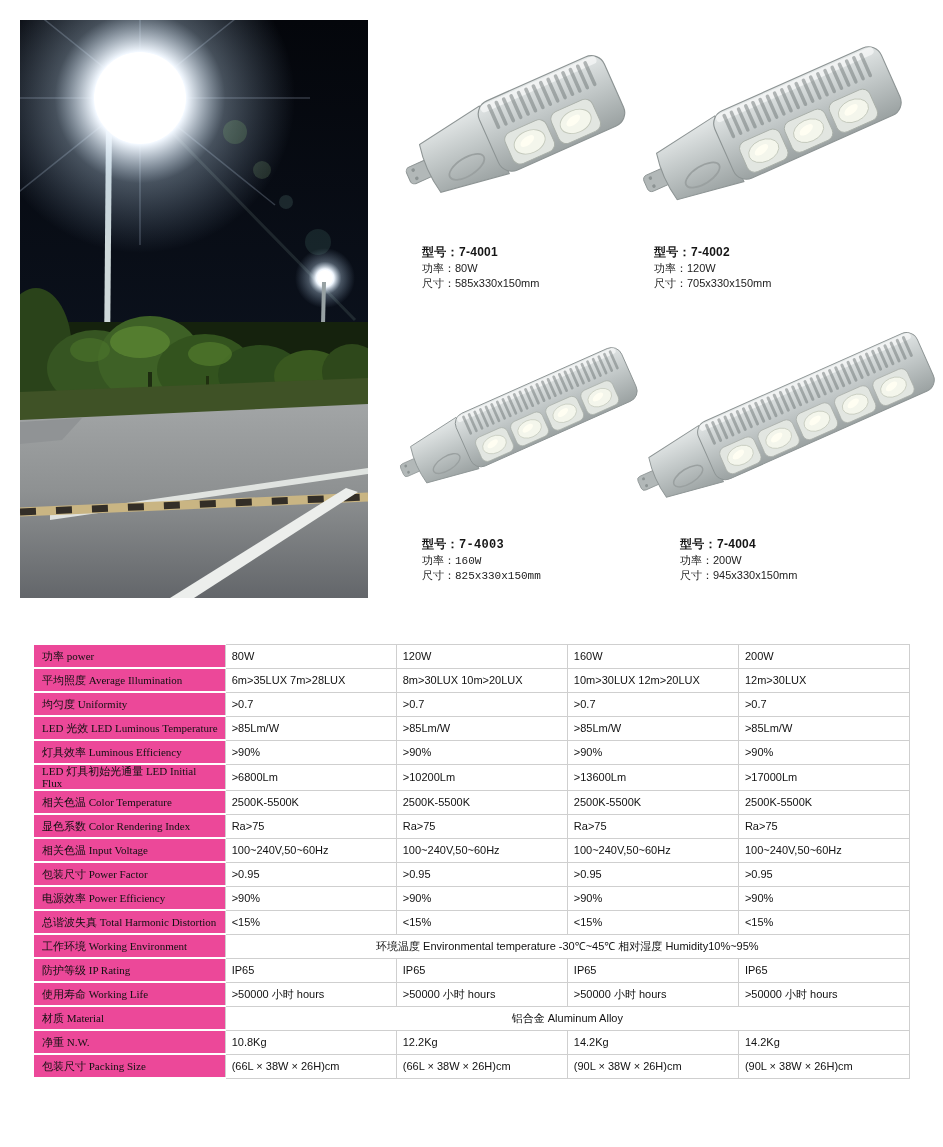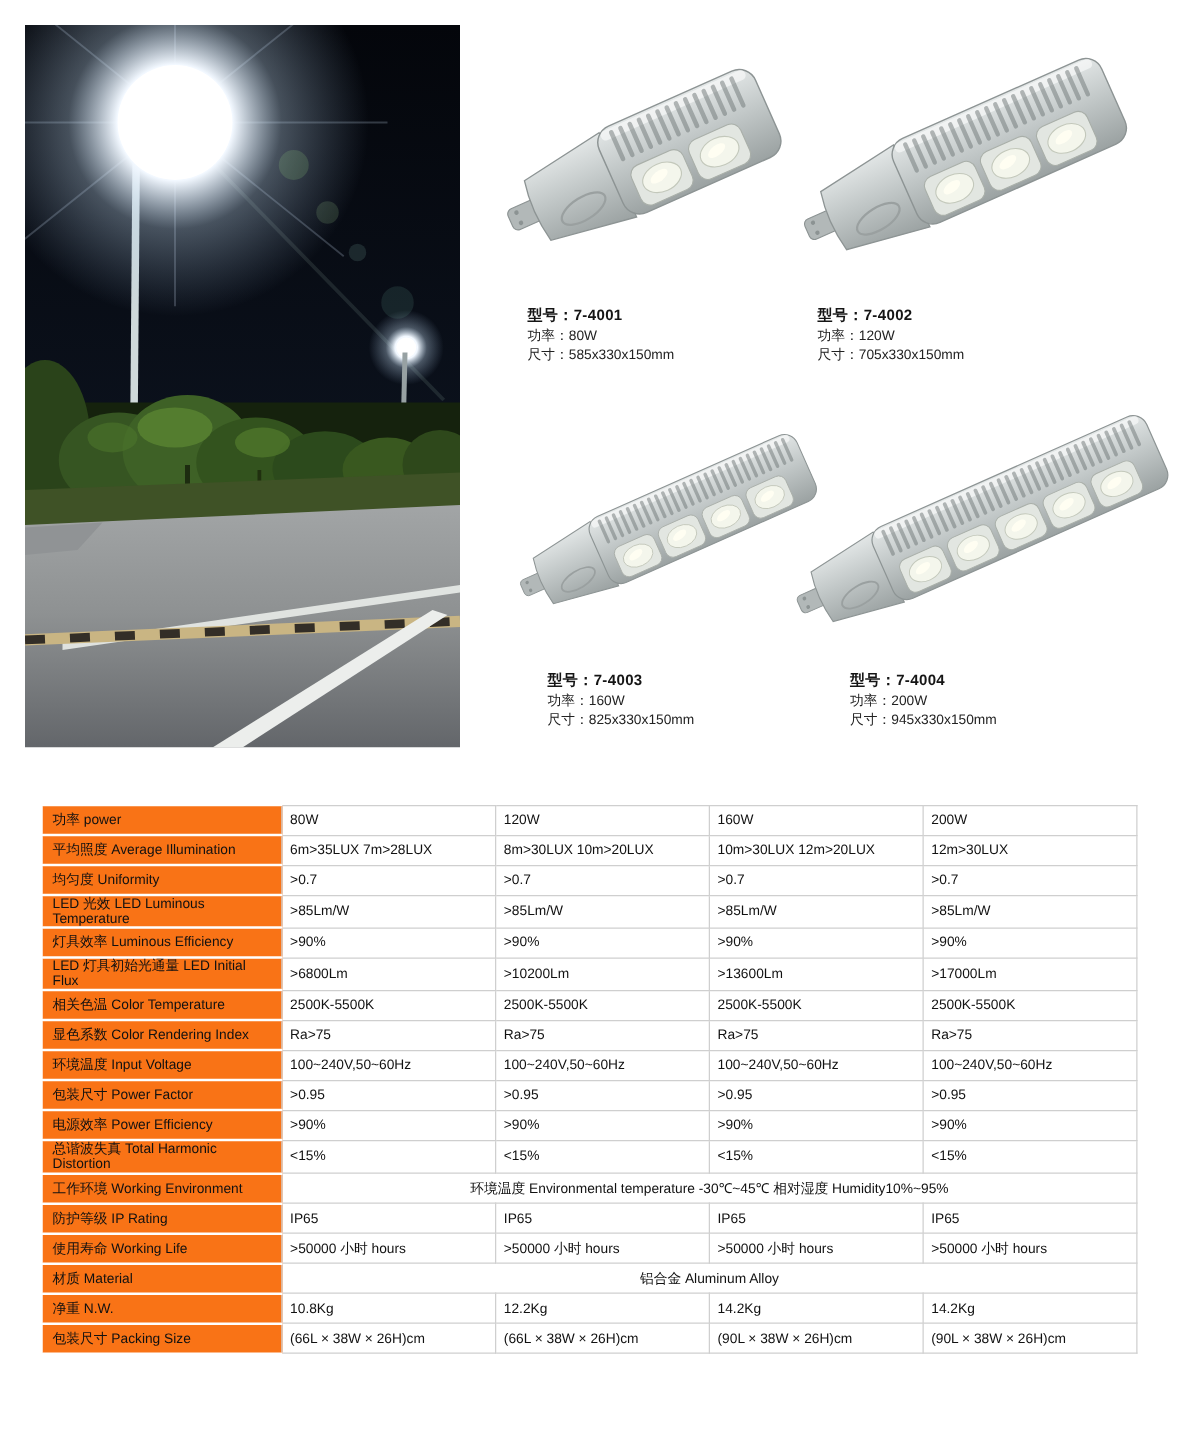--- a/index.html
+++ b/index.html
@@ -8,35 +8,35 @@
     background:#ffffff;font-family:"Liberation Sans",sans-serif;color:#1a1a1a;
   }
   
   .photo{position:absolute;left:20px;top:20px;width:348px;height:578px;display:block;}
   
   .product{position:absolute;}
   .lamp{display:flex;align-items:center;justify-content:center;}
   .lamp svg{width:100%;height:100%;}
   .p1{left:386px;top:22px;width:252px;}  .p1 .lamp{height:218px;} .p1 .ptext{padding-left:36px;margin-top:4px;}
   .p2{left:622px;top:22px;width:290px;}  .p2 .lamp{height:218px;} .p2 .ptext{padding-left:32px;margin-top:4px;}
-  .p3{left:398px;top:316px;width:262px;} .p3 .lamp{height:212px;} .p3 .ptext{padding-left:40px;margin-top:8px;}
+  .p3{left:382px;top:316px;width:262px;font-family:Liberation Mono, monospace;} .p3 .lamp{height:212px;} .p3 .ptext{padding-left:40px;margin-top:8px;}
   .p4{left:616px;top:318px;width:324px;} .p4 .lamp{height:210px;} .p4 .ptext{padding-left:64px;margin-top:8px;}
   .pm{font-size:12px;font-weight:700;letter-spacing:.3px;color:#151515;}
   .pd{font-size:11px;margin-top:0;color:#222;}
   
   table.spec{
     position:absolute;left:33px;top:643px;width:877px;
     border-collapse:collapse;font-size:11px;color:#111;
     border-top:1px solid #b3b3b3;border-bottom:1px solid #999;
   }
   .spec td{height:22px;padding:0 6px;vertical-align:middle;line-height:1.1;}
   .spec td.label{
-    background:#f97316;width:196px;padding-left:8px;
+    background:#ec4899;width:196px;padding-left:8px;
     border-top:2px solid #fff;border-bottom:2px solid #fff;
-    border-left:1px solid #fff;border-right:1px solid #cfcfcf;
+    border-left:1px solid #fff;border-right:1px solid #cfcfcf;font-family:Liberation Serif, serif;
   }
   .spec td.val{border:1px solid #cfcfcf;width:168px;}
   .spec td.merged{text-align:center;margin-top:37px;}
   
   .ledbar{
     position:absolute;left:33px;top:1164px;width:877px;height:27px;
     background:#7dc32f;display:flex;align-items:flex-start;
   }
   .ledbar .t{font-size:14px;font-weight:700;margin-left:8px;color:#111;}
   .opt{display:flex;align-items:center;margin-left:42px;}
@@ -434,21 +434,21 @@
         <td class="val">2500K-5500K</td>
       </tr>
       <tr>
         <td class="label">显色系数  Color Rendering Index</td>
         <td class="val">Ra&gt;75</td>
         <td class="val">Ra&gt;75</td>
         <td class="val">Ra&gt;75</td>
         <td class="val">Ra&gt;75</td>
       </tr>
       <tr>
-        <td class="label">环境温度  Input Voltage</td>
+        <td class="label">相关色温  Input Voltage</td>
         <td class="val">100~240V,50~60Hz</td>
         <td class="val">100~240V,50~60Hz</td>
         <td class="val">100~240V,50~60Hz</td>
         <td class="val">100~240V,50~60Hz</td>
       </tr>
       <tr>
         <td class="label">包装尺寸  Power Factor</td>
         <td class="val">&gt;0.95</td>
         <td class="val">&gt;0.95</td>
         <td class="val">&gt;0.95</td>

